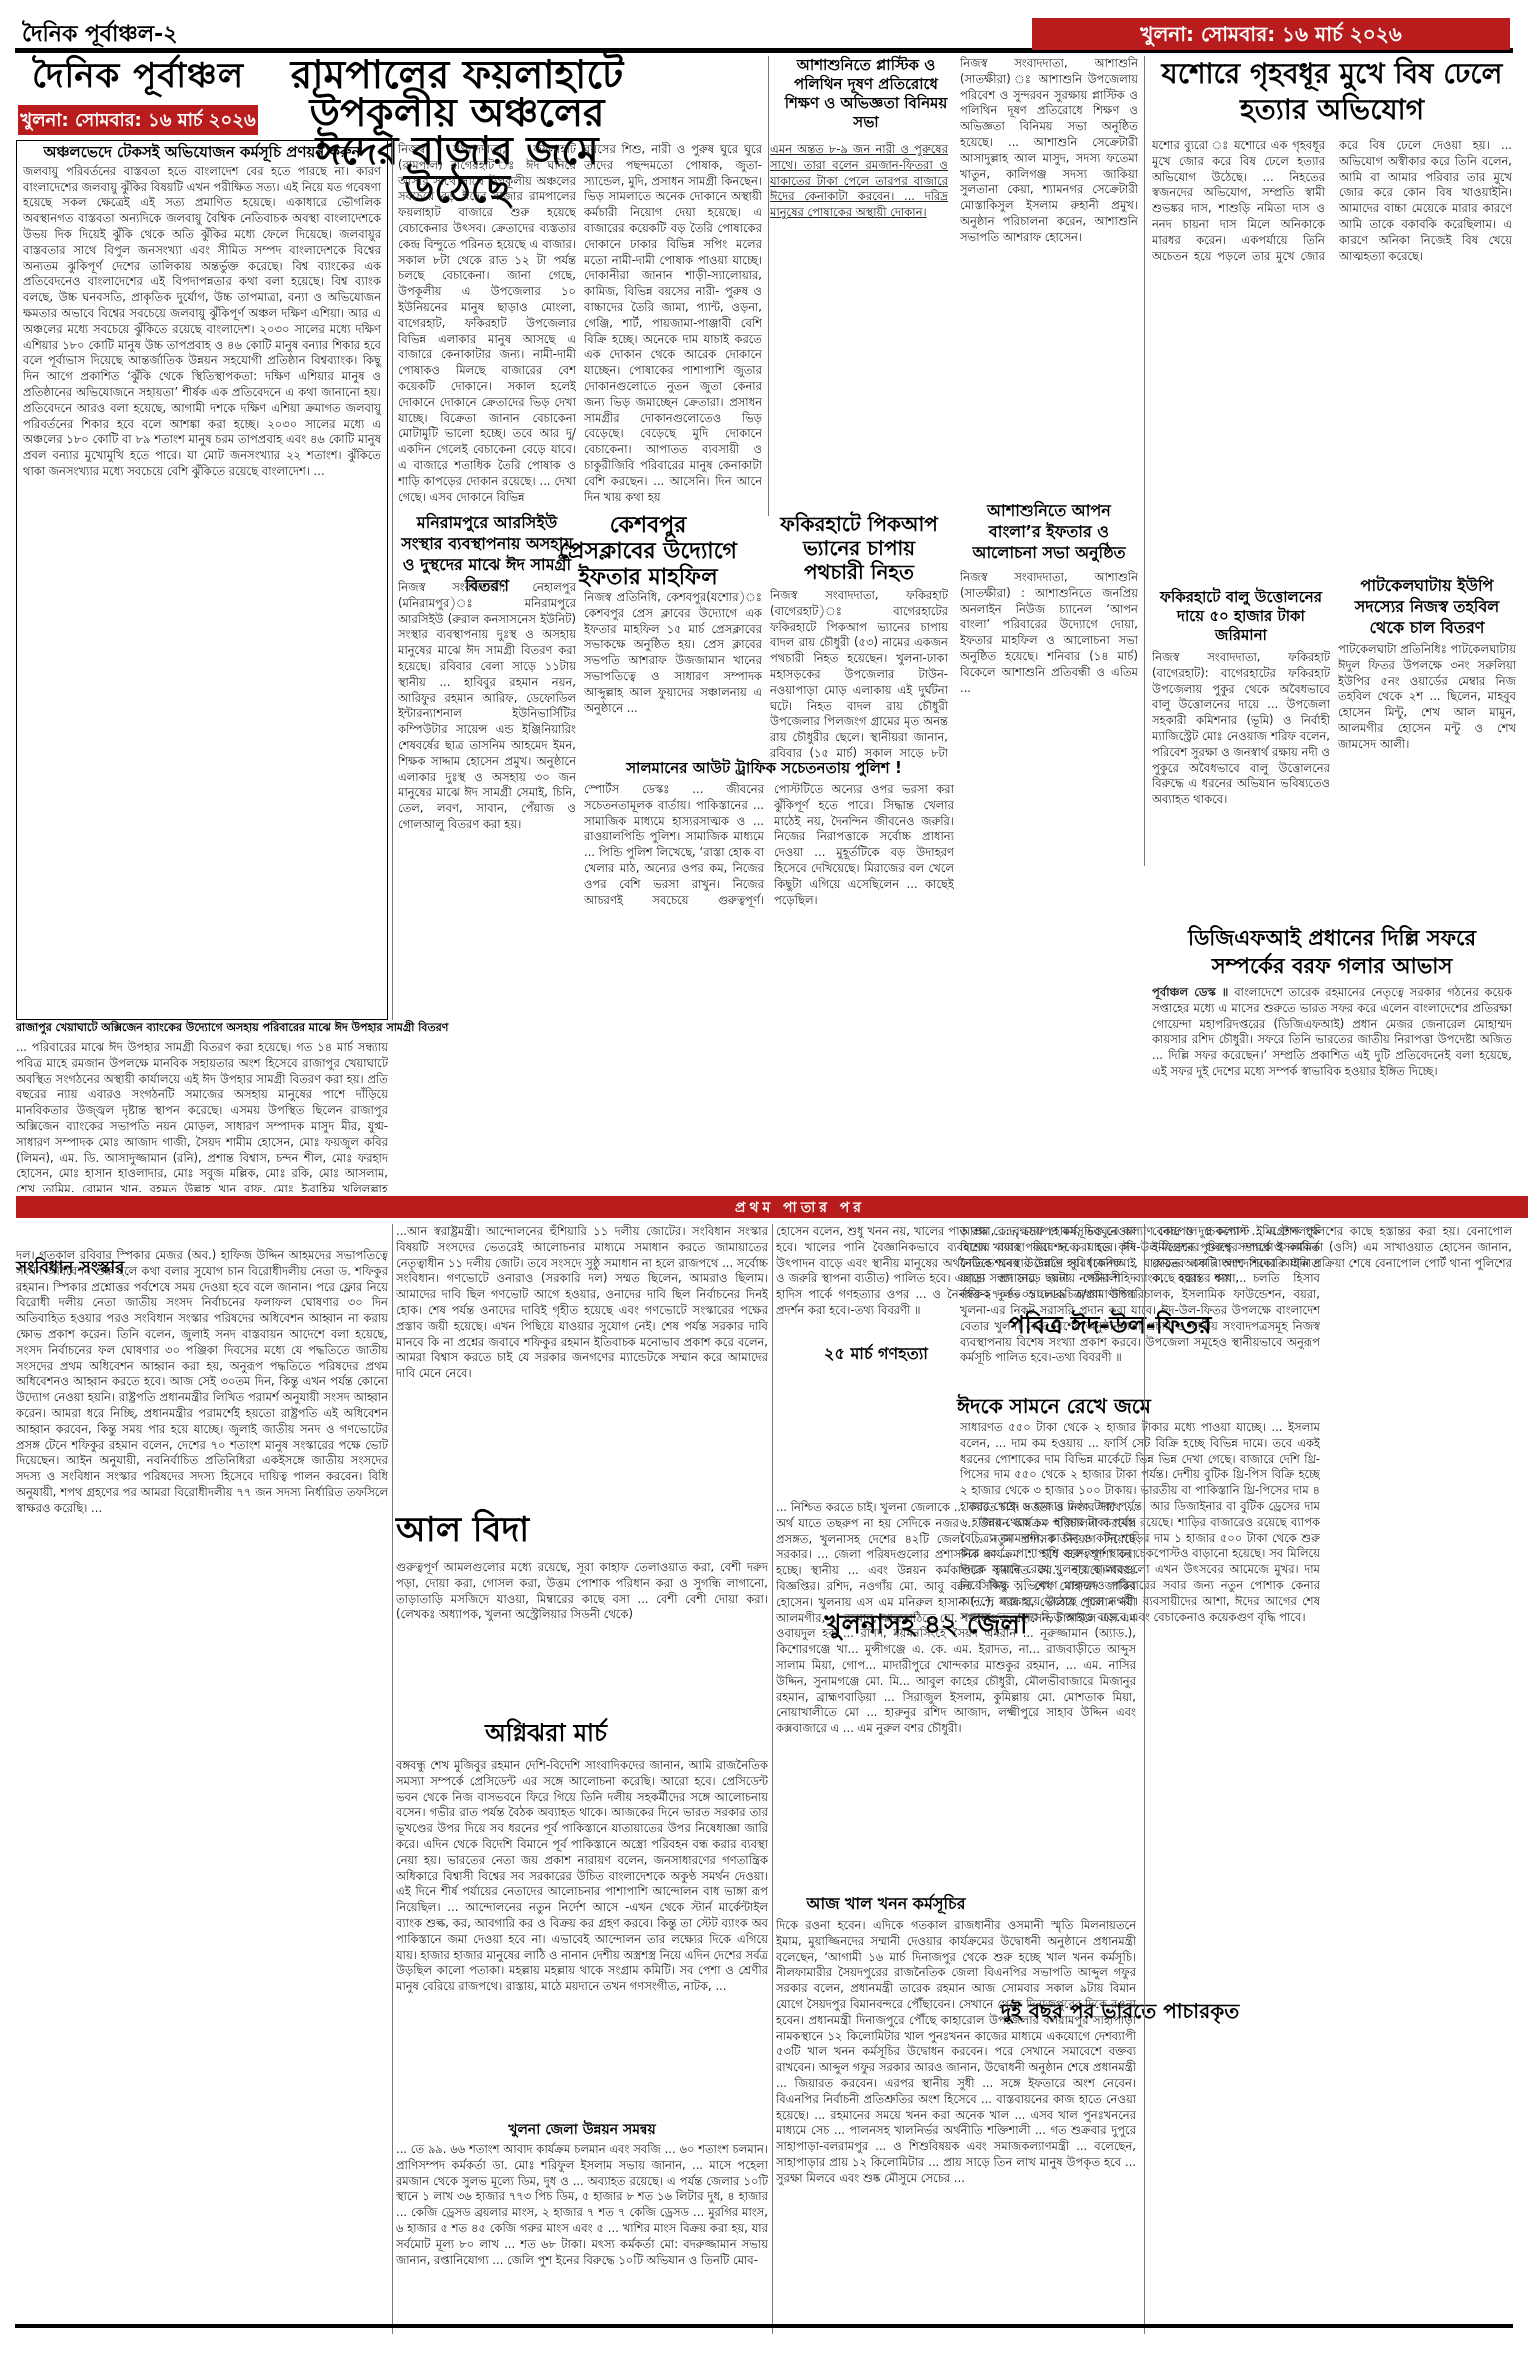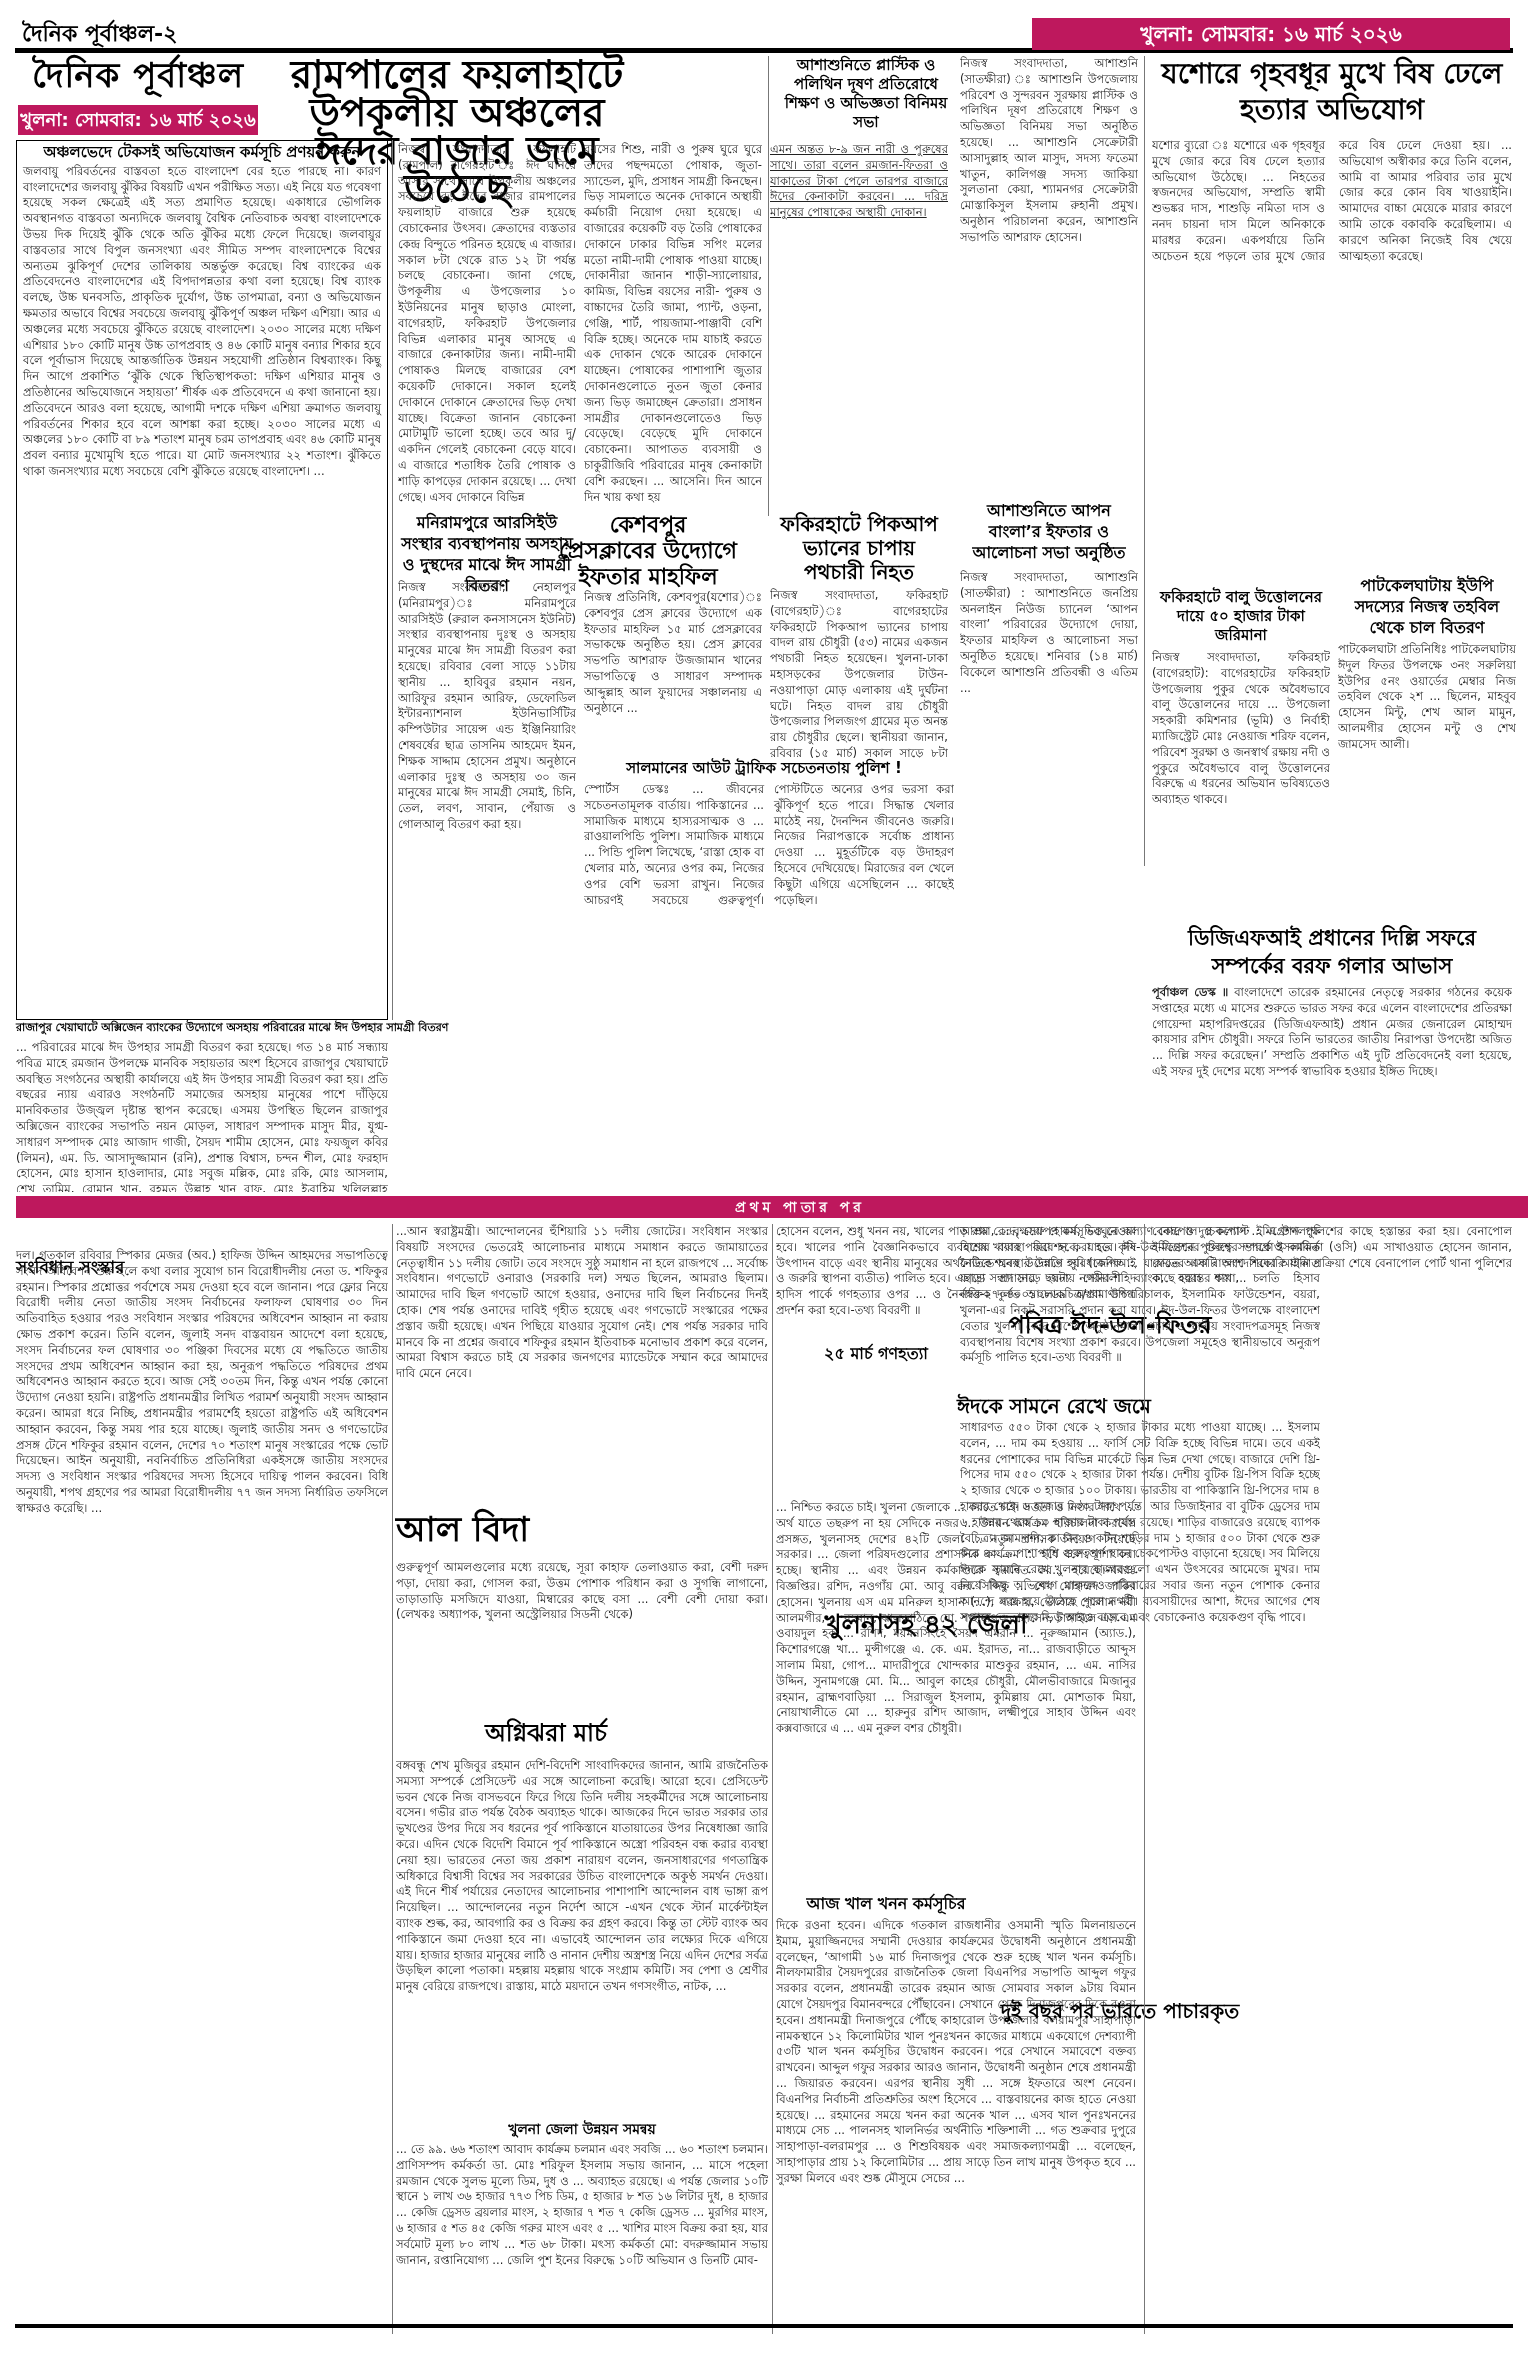--- a/index.html
+++ b/index.html
@@ -1,20 +1,20 @@
 <!DOCTYPE html>
 <html><head>
 <meta charset="utf-8">
 <style>
   html,body{margin:0;padding:0;background:#fff;}
   body{width:1528px;height:2356px;position:relative;overflow:hidden;font-family:"DejaVu Sans",sans-serif;color:#111;}
   .abs{position:absolute;}
   .txt{font-size:11.5px;line-height:15.8px;text-align:justify;color:#222;overflow:hidden;}
   .hl{font-family:"DejaVu Sans",sans-serif;font-weight:bold;text-align:center;color:#000;line-height:1.12;}
-  .blackbar{background:#be185d;color:#fff;}
+  .blackbar{background:#b91c1c;color:#fff;}
   .rule{background:#000;}
   .vrule{position:absolute;width:1px;background:#777;}
   .box{border:1.5px solid #000;}
 </style>
 </head>
 <body>
 
 <div class="abs" style="left:22px;top:16px;font-size:22px;font-weight:bold;color:#000;">দৈনিক পূর্বাঞ্চল-২</div>
 <div class="abs rule" style="left:15px;top:48px;width:1498px;height:5px;"></div>
 <div class="abs blackbar" style="left:1032px;top:18px;width:478px;height:32px;font-size:20px;font-weight:bold;line-height:32px;text-align:center;">খুলনা: সোমবার: ১৬ মার্চ ২০২৬</div>

